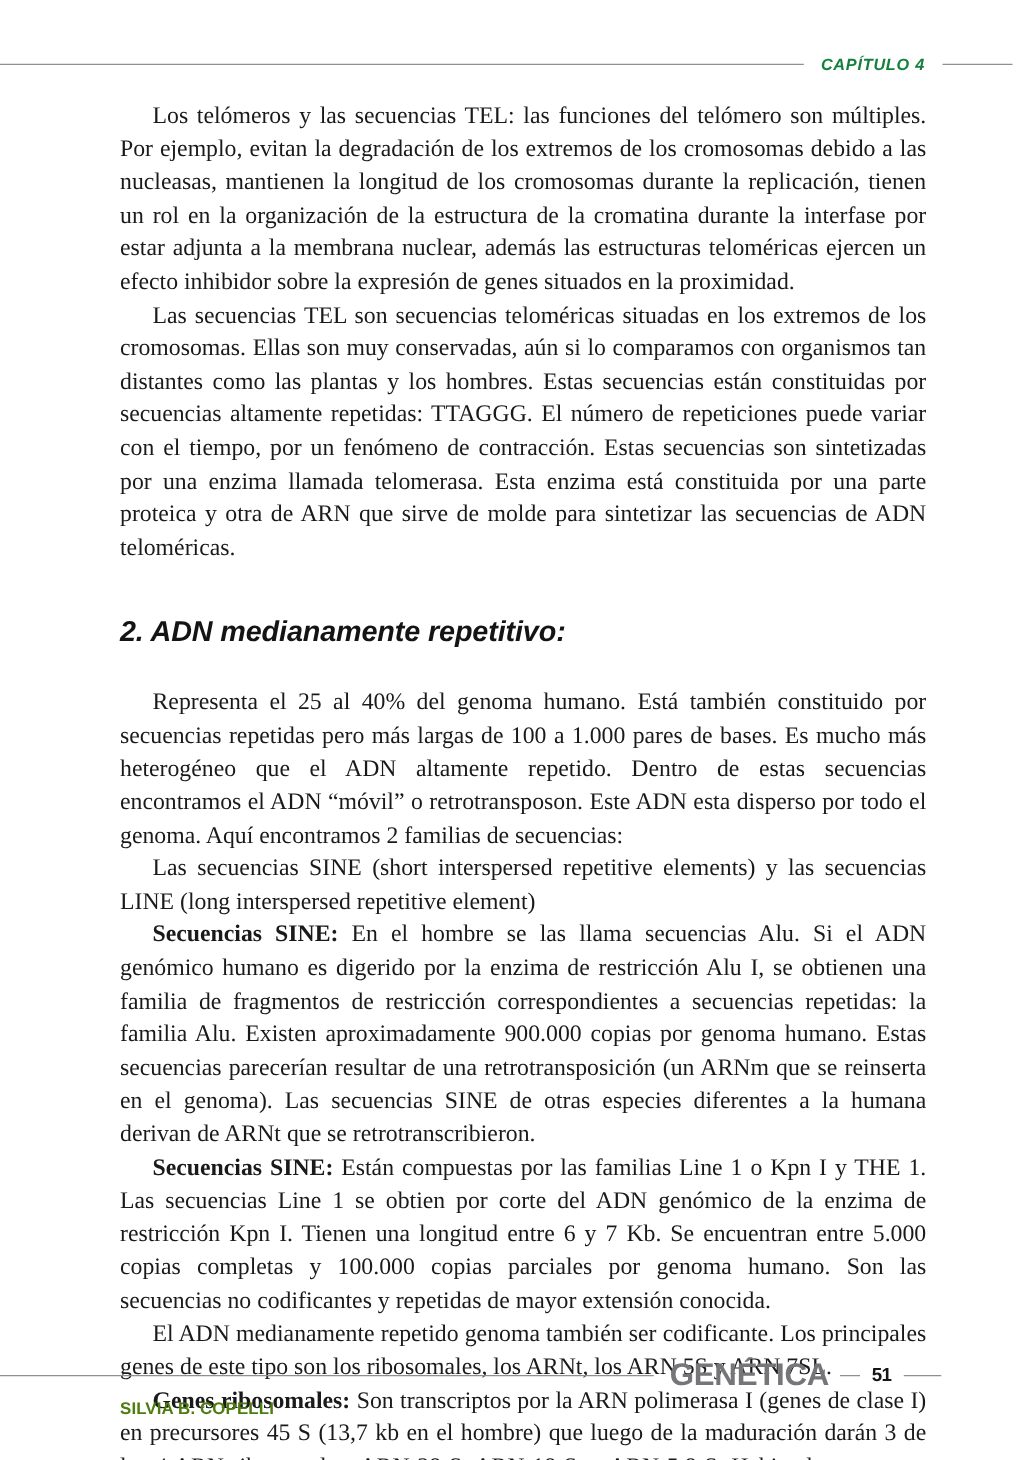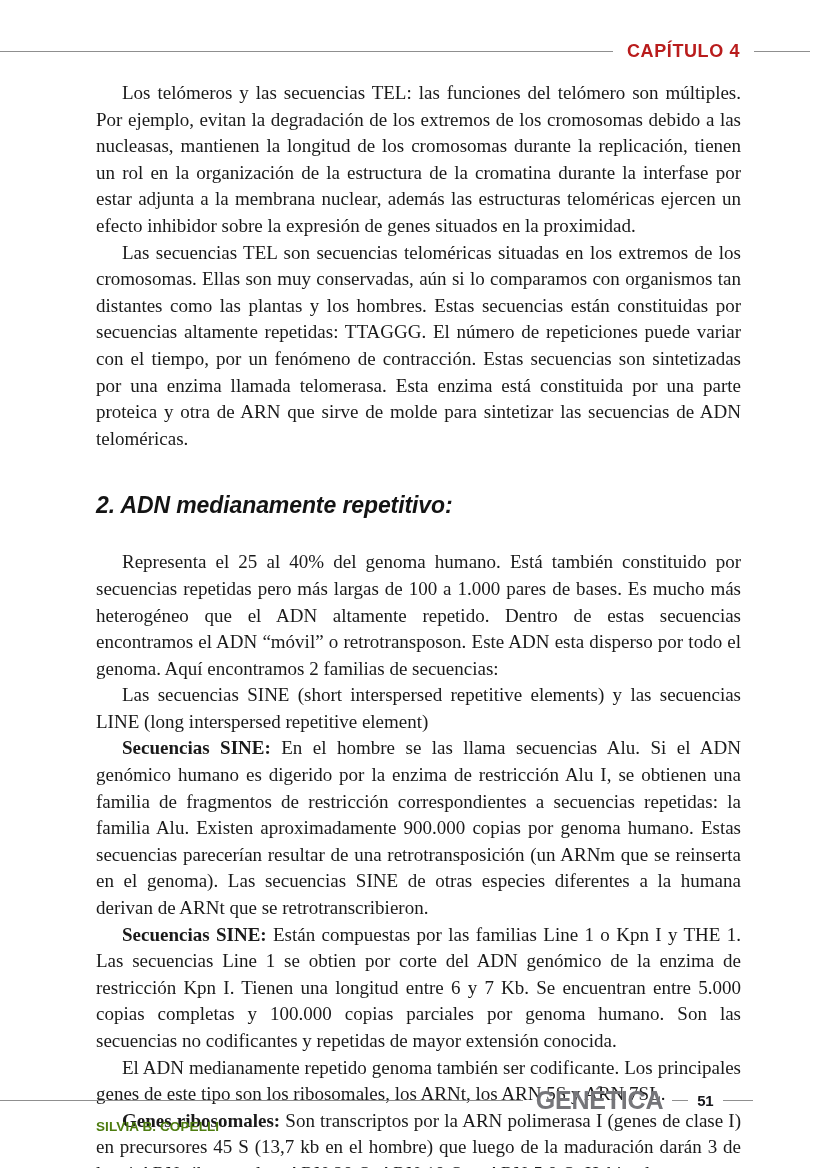--- a/index.html
+++ b/index.html
@@ -29,24 +29,25 @@
   }
   .hdr-rule-left {
     height: 1px;
     background: #8f8f8f;
     flex: 1 1 auto;
     margin-right: 14px;
   }
   .hdr-chapter {
     font-family: "Liberation Sans", "DejaVu Sans", sans-serif;
     font-weight: 700;
-    font-size: 18px;
+    font-size: 13px;
     letter-spacing: 0.6px;
-    color: #b91c1c;
-    white-space: nowrap;
+    color: #15803d;
+    white-space: nowrap;
+    font-style: italic;
   }
   .hdr-rule-right {
     height: 1px;
     background: #8f8f8f;
     width: 56px;
     margin-left: 14px;
     margin-right: 18px;
   }
 
   

